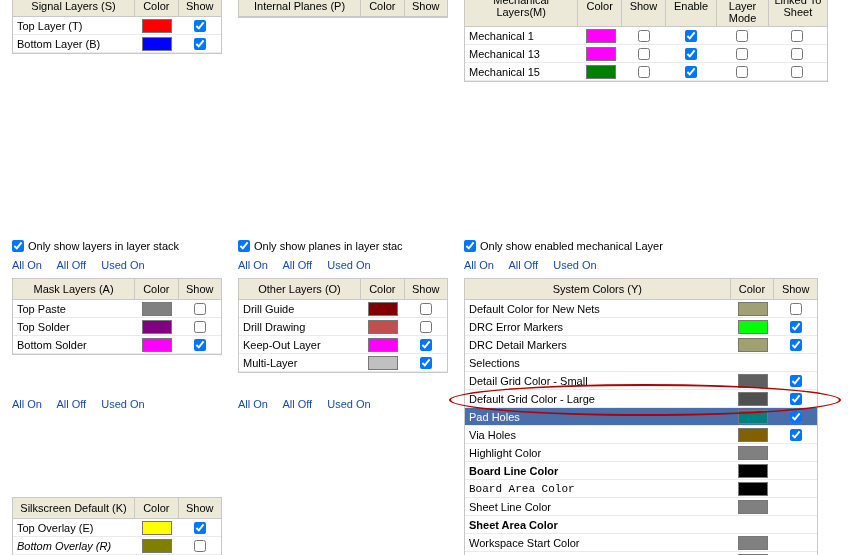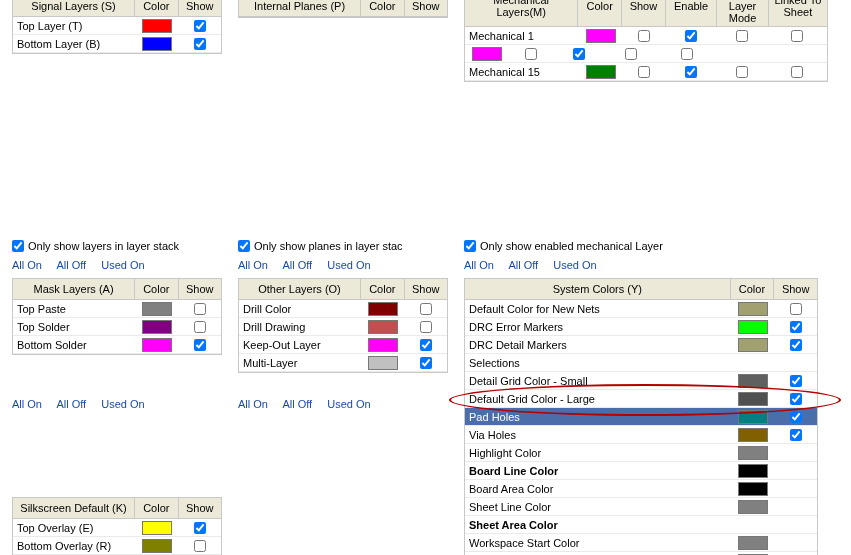--- a/index.html
+++ b/index.html
@@ -125,20 +125,21 @@
           <input type="checkbox" checked="" style="">
         </div>
         <div class="cell chkcell" style="width: 44px;">
           <input type="checkbox" style="">
         </div>
         <div class="cell chkcell" style="width: 52px;">
           <input type="checkbox" style="">
         </div>
       </div>
       <div class="row">
+        <div class="cell namecell" style="width: 108px;">Mechanical 13</div>
         <div class="cell colorcell" style="width: 36px;">
           <div class="color-sw" style="background: rgb(255, 0, 255);"></div>
         </div>
         <div class="cell chkcell" style="width: 36px;">
           <input type="checkbox" style="">
         </div>
         <div class="cell chkcell" style="width: 44px;">
           <input type="checkbox" checked="" style="">
         </div>
         <div class="cell chkcell" style="width: 44px;">
@@ -236,21 +237,21 @@
 </div>
 
 <div class="panel" style="left:238px; top:278px; width:208px;">
   <div class="hdr">
     <div class="cell namecell" style="width:118px">Other Layers (O)</div>
     <div class="cell" style="width:36px">Color</div>
     <div class="cell" style="width:36px">Show</div>
   </div>
   <div id="other-rows">
       <div class="row">
-        <div class="cell namecell" style="width: 118px;">Drill Color</div>
+        <div class="cell namecell" style="width: 118px;">Drill Guide</div>
         <div class="cell colorcell" style="width: 36px;">
           <div class="color-sw" style="background: rgb(128, 0, 0);"></div>
         </div>
         <div class="cell chkcell" style="width: 36px;">
           <input type="checkbox" style="">
         </div>
       </div>
       <div class="row">
         <div class="cell namecell" style="width: 118px;">Drill Drawing</div>
         <div class="cell colorcell" style="width: 36px;">
@@ -364,21 +365,21 @@
         <div class="cell chkcell" style="width: 36px;"></div>
       </div>
       <div class="row">
         <div class="cell namecell" style="width: 266px; font-weight: bold;">Board Line Color</div>
         <div class="cell colorcell" style="width: 36px;">
           <div class="color-sw" style="background: rgb(0, 0, 0);"></div>
         </div>
         <div class="cell chkcell" style="width: 36px;"></div>
       </div>
       <div class="row">
-        <div class="cell namecell" style="width: 266px;">Board Area Color</div>
+        <div class="cell namecell" style="width: 266px; font-family: Liberation Mono, monospace;">Board Area Color</div>
         <div class="cell colorcell" style="width: 36px;">
           <div class="color-sw" style="background: rgb(0, 0, 0);"></div>
         </div>
         <div class="cell chkcell" style="width: 36px;"></div>
       </div>
       <div class="row">
         <div class="cell namecell" style="width: 266px;">Sheet Line Color</div>
         <div class="cell colorcell" style="width: 36px;">
           <div class="color-sw" style="background: rgb(128, 128, 128);"></div>
         </div>
@@ -427,21 +428,21 @@
       <div class="row">
         <div class="cell namecell" style="width: 118px;">Top Overlay (E)</div>
         <div class="cell colorcell" style="width: 36px;">
           <div class="color-sw" style="background: rgb(255, 255, 0);"></div>
         </div>
         <div class="cell chkcell" style="width: 36px;">
           <input type="checkbox" checked="" style="">
         </div>
       </div>
       <div class="row">
-        <div class="cell namecell" style="width: 118px;">Bottom Overlay (R)</div>
+        <div class="cell namecell" style="width: 118px; font-style: italic;">Bottom Overlay (R)</div>
         <div class="cell colorcell" style="width: 36px;">
           <div class="color-sw" style="background: rgb(128, 128, 0);"></div>
         </div>
         <div class="cell chkcell" style="width: 36px;">
           <input type="checkbox" style="">
         </div>
       </div>
     </div>
 </div>
 

